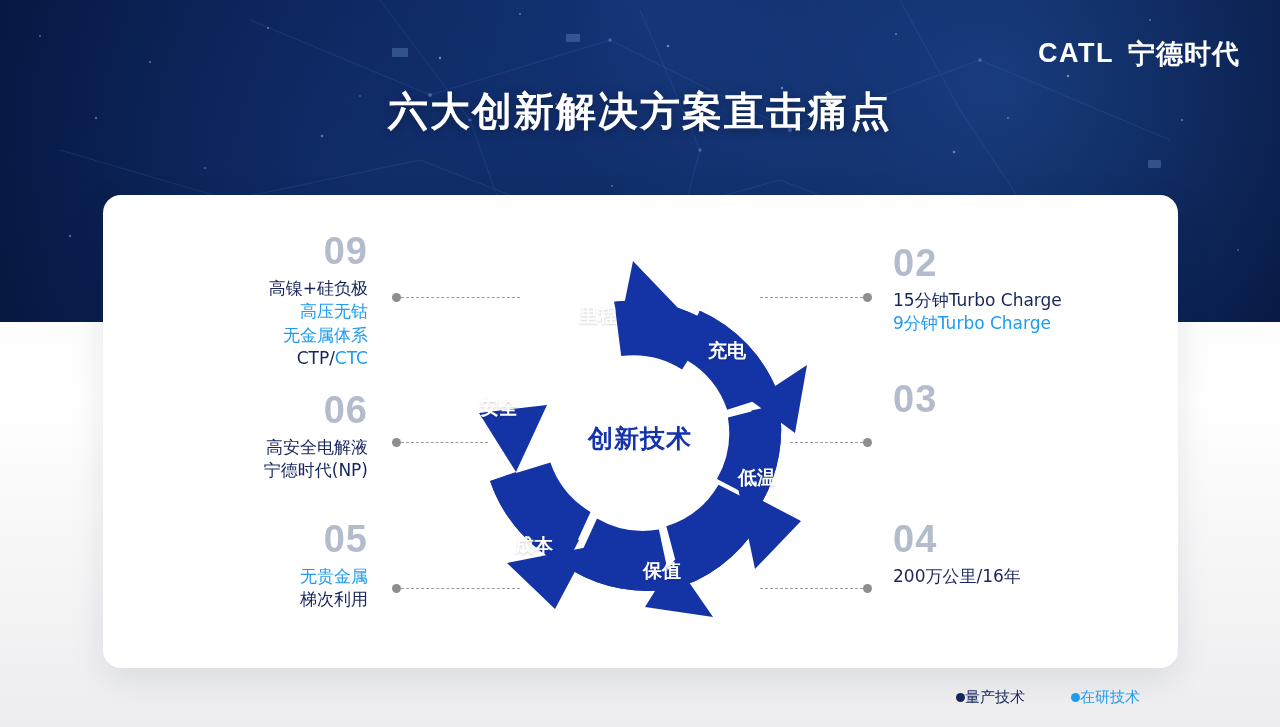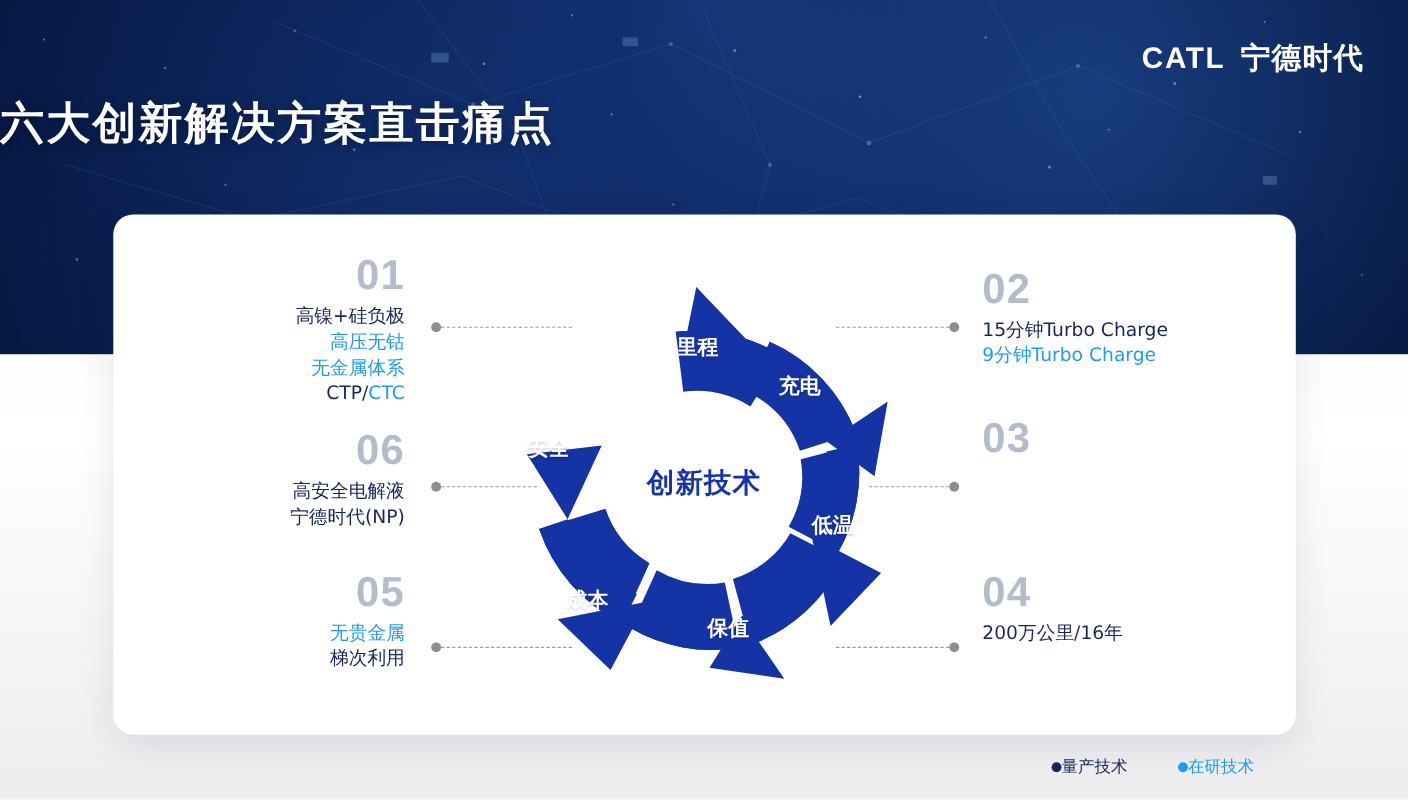--- a/index.html
+++ b/index.html
@@ -61,21 +61,21 @@
     line-height: 1;
     font-family: "DejaVu Sans", "Liberation Sans", sans-serif;
   }
 
   
   .title {
     position: absolute;
     left: 0;
     top: 84px;
     width: 1280px;
-    text-align: left;
+    text-align: center;
     color: #ffffff;
     font-size: 40px;
     font-weight: bold;
     letter-spacing: 2px;
     font-family: "DejaVu Sans", "Liberation Sans", sans-serif;
     text-shadow: 0 2px 10px rgba(0,0,0,.35);
   }
 
   
   .card {
@@ -163,21 +163,21 @@
 
   .seg-label {
     position: absolute;
     color: #ffffff;
     font-size: 19px;
     font-weight: bold;
     font-family: "DejaVu Sans", "Liberation Sans", sans-serif;
     white-space: nowrap;
     text-shadow: 0 1px 2px rgba(0,0,0,.18);
   }
-  #lab-0 { left: 124px; top: 56px; margin-left: 36px; }   
+  #lab-0 { left: 124px; top: 56px; }   
   #lab-1 { left: 253px; top: 91px; text-align: center; }   
   #lab-2 { left: 283px; top: 218px; }  
   #lab-3 { left: 188px; top: 311px; }  
   #lab-4 { left: 60px;  top: 286px; }  
   #lab-5 { left: 25px;  top: 148px; }  
 
   .cycle-center {
     position: absolute;
     left: 0; top: 175px;
     width: 370px;
@@ -385,21 +385,21 @@
     <div class="seg-label" id="lab-1">充电</div>
     <div class="seg-label" id="lab-2">低温</div>
     <div class="seg-label" id="lab-3">保值</div>
     <div class="seg-label" id="lab-4">成本</div>
     <div class="seg-label" id="lab-5">安全</div>
 
     <div class="cycle-center">创新技术</div>
   </div>
 
   <div class="item left" id="item-01">
-    <div class="item-num">01</div>
+    <div class="item-num">09</div>
     <div class="item-lines">
       <div class="item-line tone-dark">高镍+硅负极</div>
       <div class="item-line tone-blue">高压无钴</div>
       <div class="item-line tone-blue">无金属体系</div>
       <div class="item-line tone-mixed"><span class="seg-dark">CTP/</span><span class="seg-blue">CTC</span></div>
     </div>
   </div>
 
   <div class="item left" id="item-06">
     <div class="item-num">06</div>

